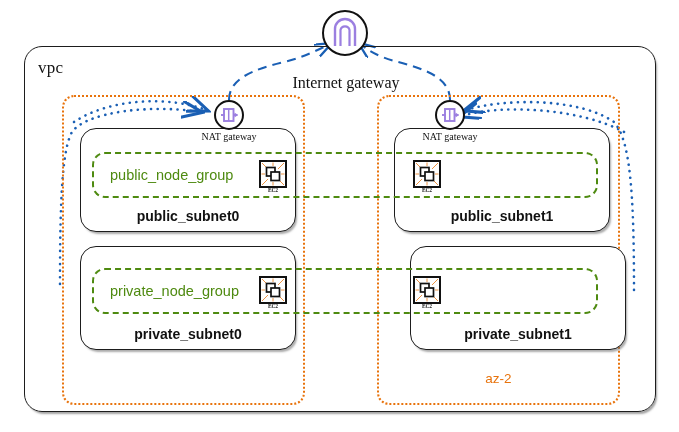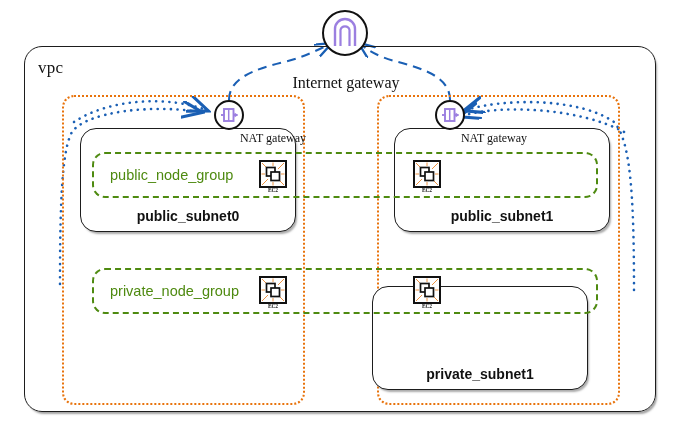--- a/index.html
+++ b/index.html
@@ -74,21 +74,21 @@
     position: absolute;
     box-sizing: border-box;
     border: 1.6px solid #1d1d1d;
     border-radius: 16px;
     background: #ffffff;
     box-shadow: 2px 3px 2px -1px rgba(90,90,90,0.5);
   }
   .sub-pub0  { left: 80px;  top: 128px; width: 216px; height: 104px; }
   .sub-pub1  { left: 394px; top: 128px; width: 216px; height: 104px; padding-left: 40px; }
   .sub-pri0  { left: 80px;  top: 246px; width: 216px; height: 104px; }
-  .sub-pri1  { left: 372px; top: 246px; width: 216px; height: 104px; margin-top: 40px; }
+  .sub-pri1  { left: 410px; top: 246px; width: 216px; height: 104px; }
 
   .subnet-label {
     position: absolute;
     bottom: 7px;
     left: 0;
     width: 100%;
     text-align: center;
     font-size: 14px;
     color: #111111;
     font-family: "Liberation Sans", sans-serif;
@@ -161,24 +161,23 @@
     border: 2.2px solid #111111;
     border-radius: 50%;
     background: #ffffff;
   }
   .nat-caption {
     position: absolute;
     left: 50%;
     transform: translateX(-50%);
     top: 31px;
     white-space: nowrap;
-    font-size: 12px;
+    font-size: 10px;
     font-family: "Liberation Serif", serif;
     color: #111111;
-    margin-left: 44px;
   }
   .nat-0 { left: 214px; top: 100px; }
   .nat-1 { left: 435px; top: 100px; }
 
   
   .igw {
     position: absolute;
     left: 322px;
     top: 10px;
     width: 46px;
@@ -240,20 +239,23 @@
   <div class="az-box az-0"></div>
   <div class="az-box az-2"></div>
   <div class="az-label az-label-2">az-2</div>
 
   <div class="subnet-box sub-pub0">
     <div class="subnet-label">public_subnet0</div>
   </div>
   <div class="subnet-box sub-pub1">
     <div class="subnet-label">public_subnet1</div>
   </div>
+  <div class="subnet-box sub-pri0">
+    <div class="subnet-label">private_subnet0</div>
+  </div>
   <div class="subnet-box sub-pri1">
     <div class="subnet-label">private_subnet1</div>
   </div>
 
   <div class="nodegroup-box ng-public"></div>
   <div class="nodegroup-box ng-private"></div>
   <div class="nodegroup-label ng-label-public">public_node_group</div>
   <div class="nodegroup-label ng-label-private">private_node_group</div>
 
   <div class="ec2 ec2-a">

